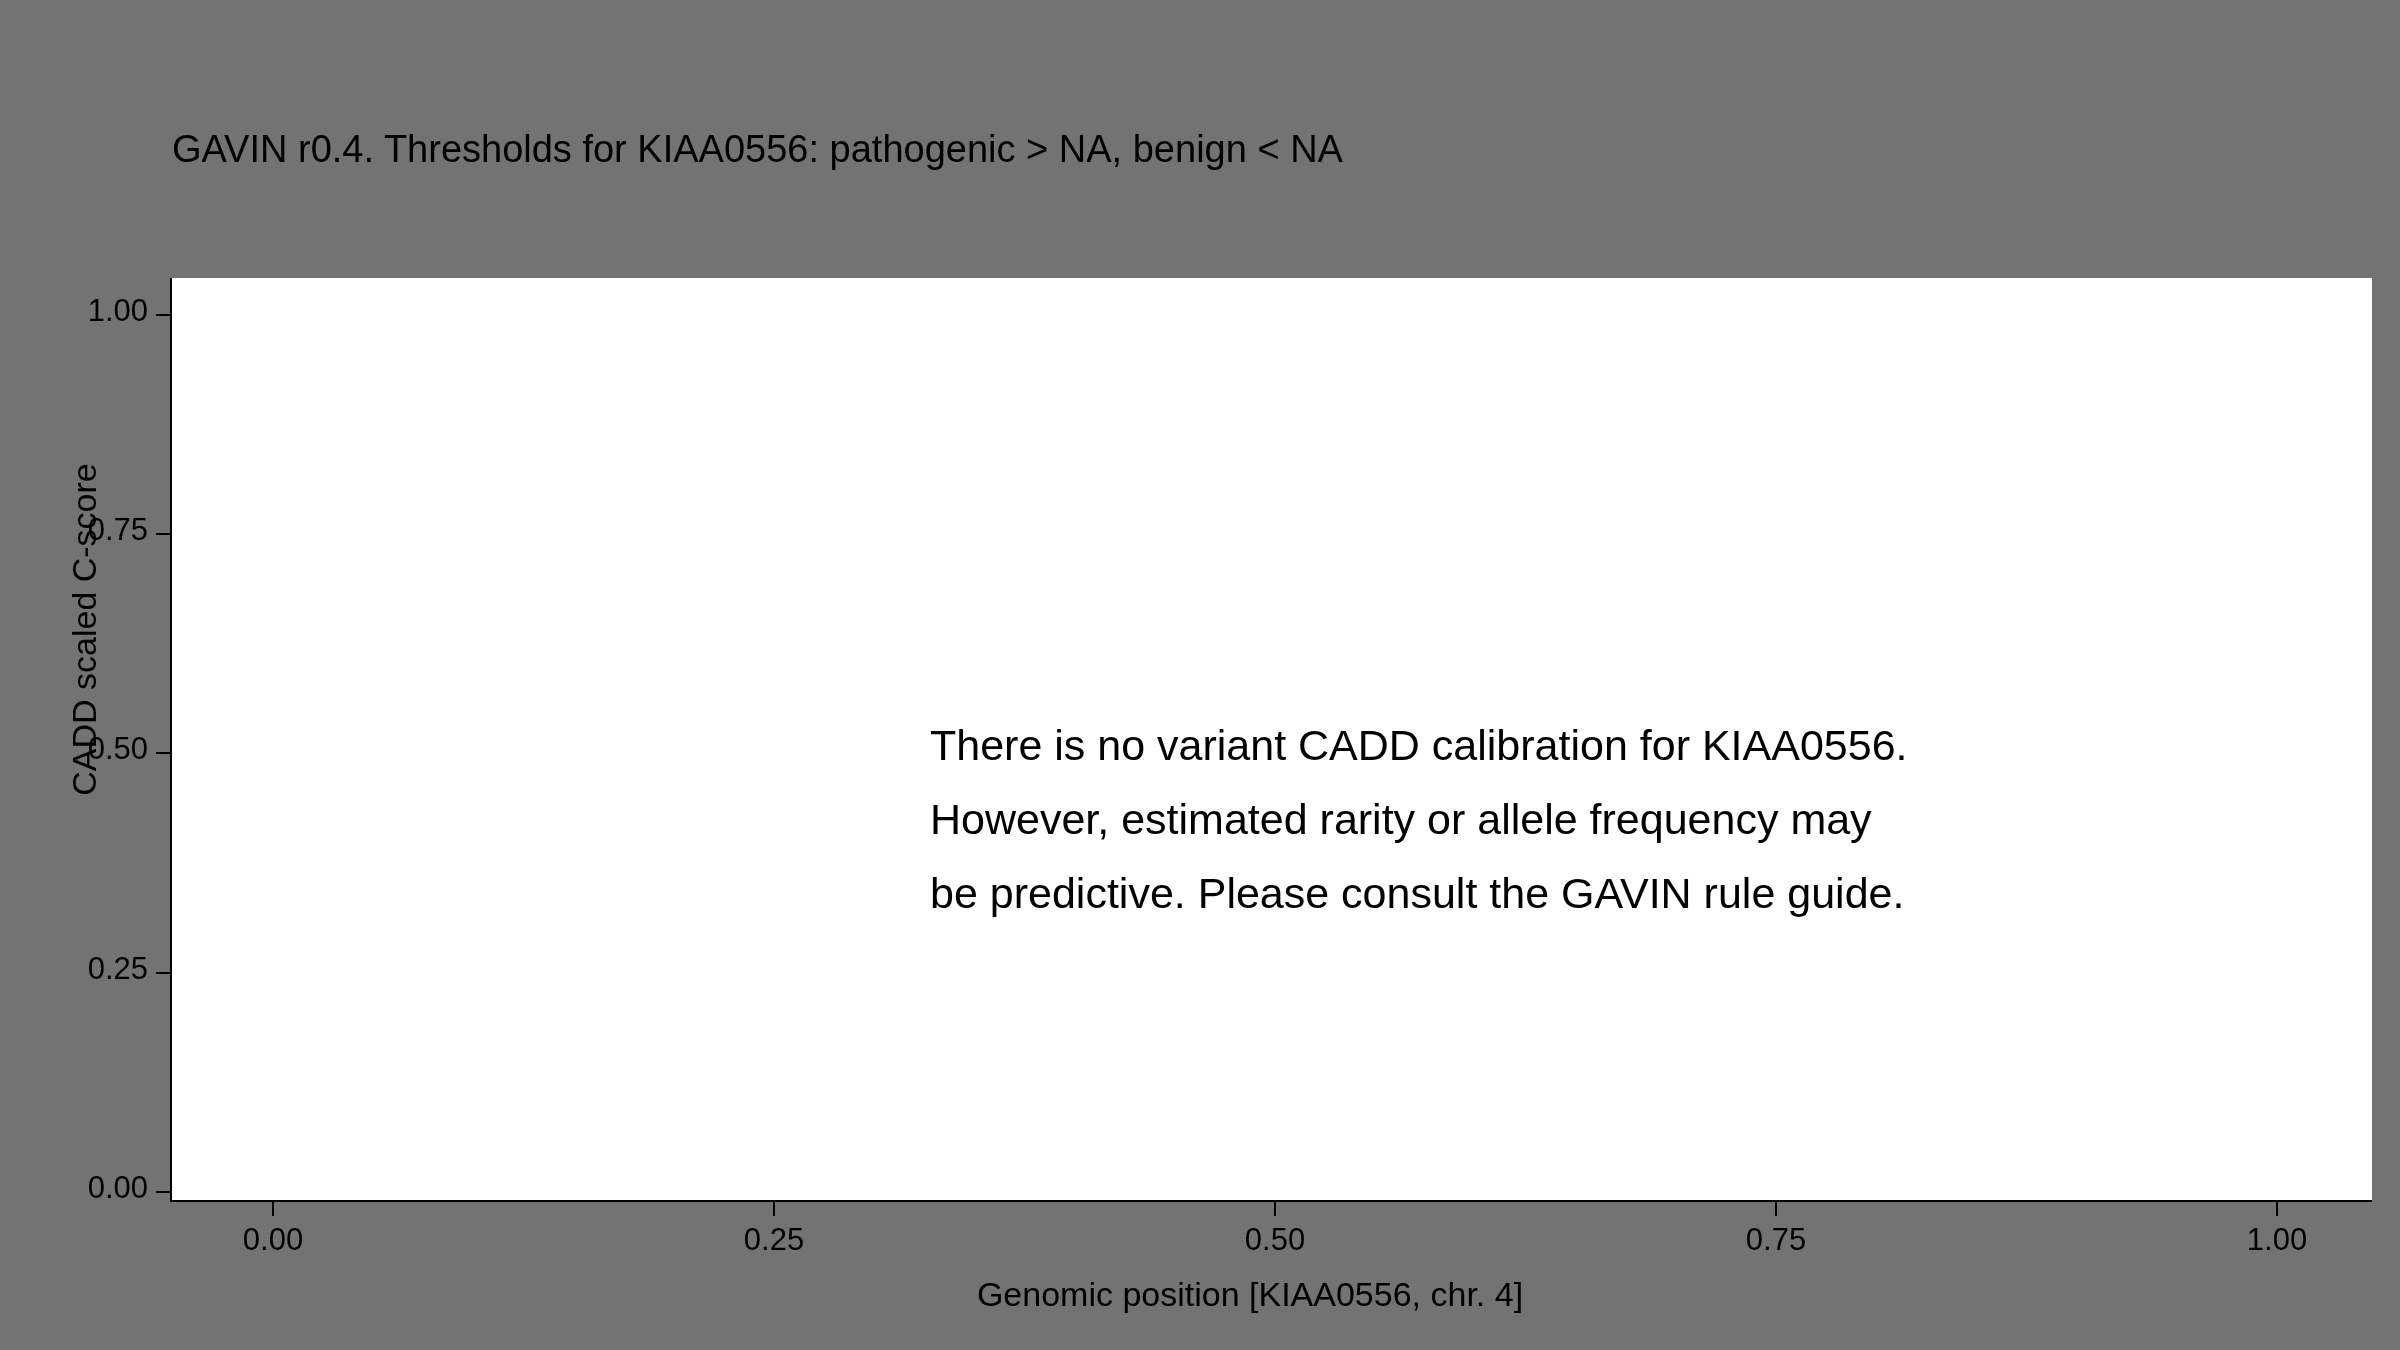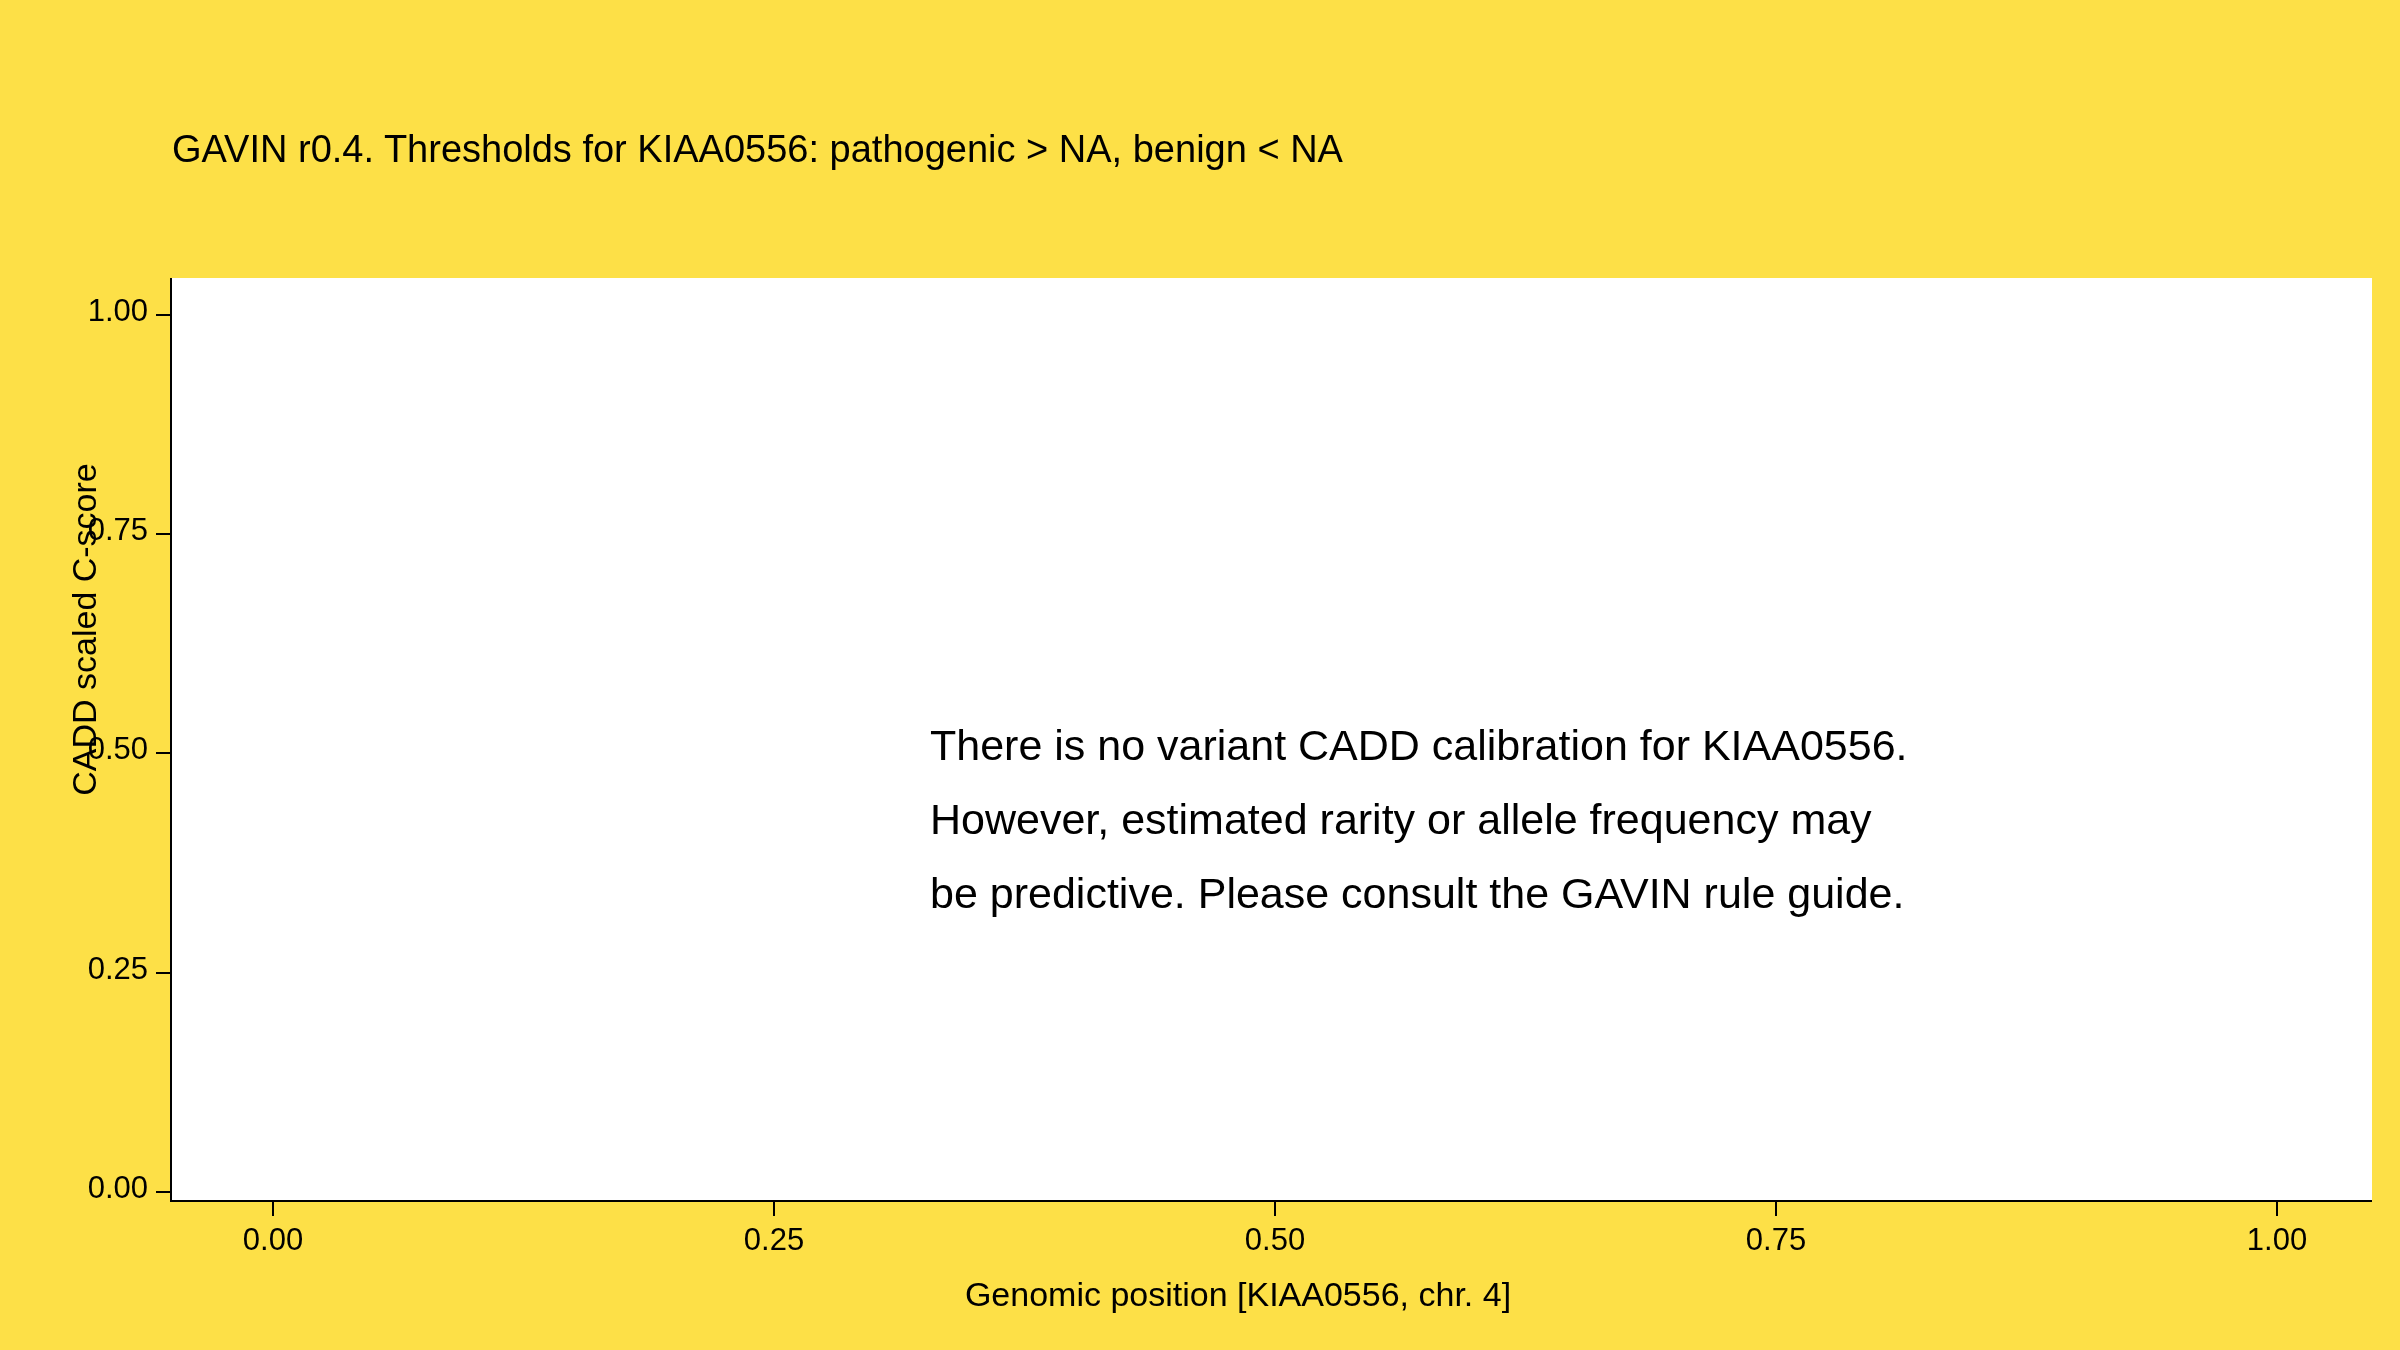--- a/index.html
+++ b/index.html
@@ -12,21 +12,21 @@
     height: 1350px;
     font-family: "Liberation Sans", sans-serif;
     color: #000000;
     overflow: hidden;
   }
 
   #plot-root {
     position: relative;
     width: 2400px;
     height: 1350px;
-    background: #fde047;
+    background: #737373;
   }
 
   
   .title-block {
     position: absolute;
     left: 172px;
     top: 14px;
     width: 2100px;
     font-size: 38px;
     line-height: 54px;
@@ -43,21 +43,21 @@
     left: -236px;
     top: 610px;
     width: 640px;
     text-align: center;
     transform: rotate(-90deg);
     font-size: 34px;
     color: #000000;
   }
   .x-axis-title {
     position: absolute;
-    left: 158px;
+    left: 170px;
     top: 1275px;
     width: 2160px;
     text-align: center;
     font-size: 34px;
     color: #000000;
   }
 
   
   #panel {
     position: absolute;

